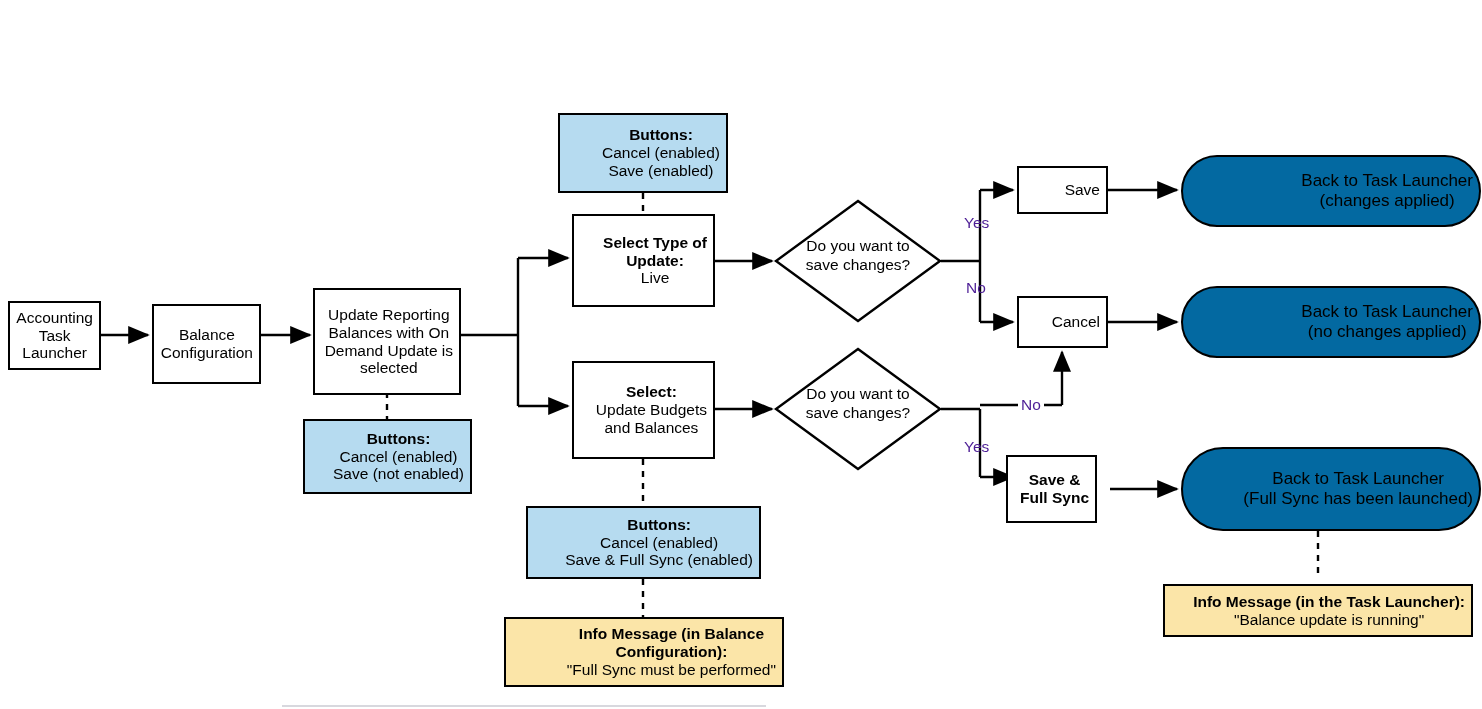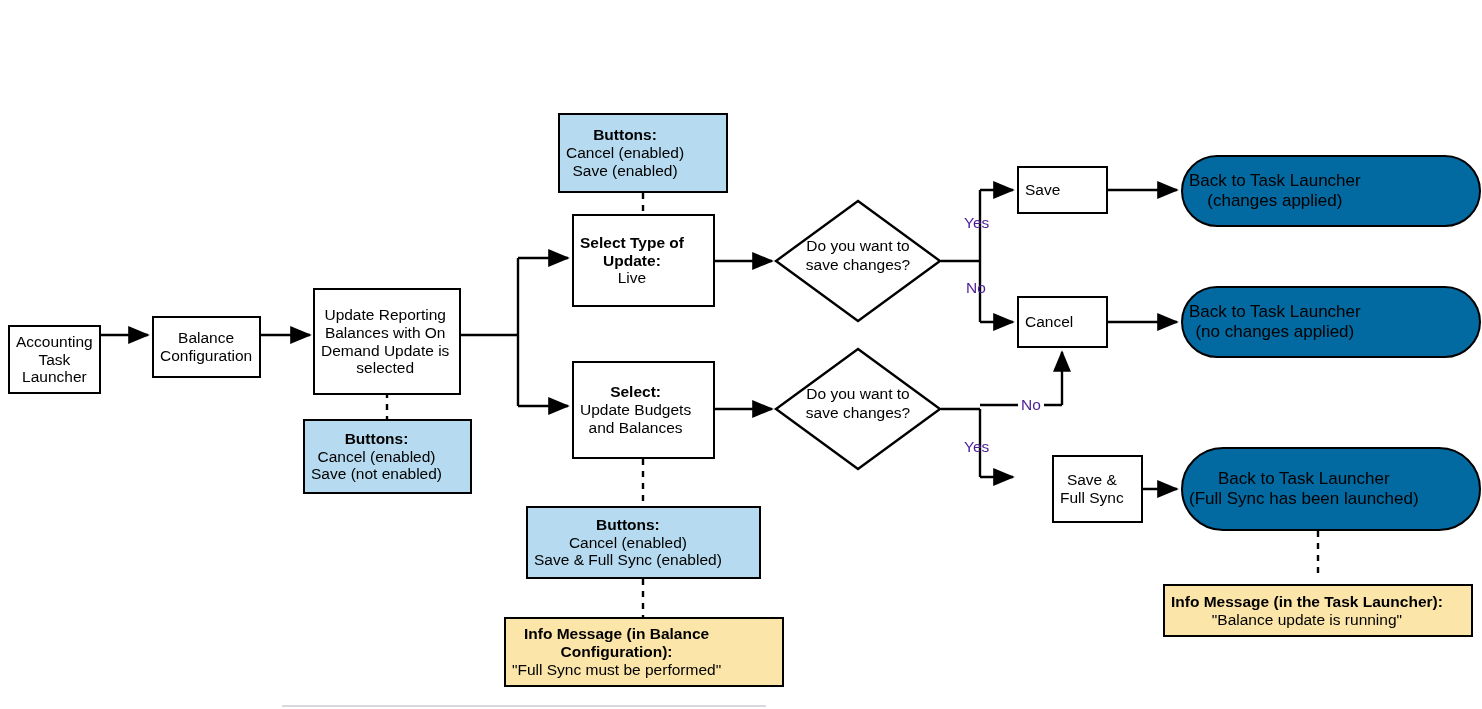--- a/index.html
+++ b/index.html
@@ -21,21 +21,21 @@
     top: 0;
     width: 1482px;
     height: 709px;
     pointer-events: none;
   }
   .node {
     position: absolute;
     box-sizing: border-box;
     display: flex;
     align-items: center;
-    justify-content: flex-start;
+    justify-content: flex-end;
     text-align: center;
     color: #000000;
     line-height: 1.16;
   }
   .proc {
     border: 2px solid #000000;
     background: #ffffff;
     font-size: 15.5px;
   }
   .term {
@@ -131,29 +131,29 @@
 
     <g stroke="#000000" stroke-width="2.4" fill="none" stroke-dasharray="6 6">
       <line x1="387" y1="380" x2="387" y2="419"></line>
       <line x1="643" y1="193" x2="643" y2="214"></line>
       <line x1="643" y1="459" x2="643" y2="506"></line>
       <line x1="643" y1="579" x2="643" y2="617"></line>
       <line x1="1318" y1="531" x2="1318" y2="578"></line>
     </g>
   </svg>
 
-  <div class="node proc" style="left:8px; top:301px; width:93px; height:69px;margin-top:24px;">
+  <div class="node proc" style="left:8px; top:301px; width:93px; height:69px;">
     <div class="proc-inner">
       <div>Accounting</div>
       <div>Task</div>
       <div>Launcher</div>
     </div>
   </div>
 
-  <div class="node proc" style="left:152px; top:304px; width:109px; height:62px;margin-top:12px;">
+  <div class="node proc" style="left:152px; top:304px; width:109px; height:80px;">
     <div class="proc-inner">
       <div>Balance</div>
       <div>Configuration</div>
     </div>
   </div>
 
   <div class="node proc" style="left:313px; top:288px; width:148px; height:107px;">
     <div class="proc-inner">
       <div>Update Reporting</div>
       <div>Balances with On</div>
@@ -232,21 +232,21 @@
   <div class="edge-label" style="left:964px; top:438px;">Yes</div>
 
   <div class="node proc" style="left:1017px; top:296px; width:91px; height:52px;">
     <div class="proc-inner">Cancel</div>
   </div>
 
   <div class="node proc" style="left:1017px; top:166px; width:91px; height:48px;">
     <div class="proc-inner">Save</div>
   </div>
 
-  <div class="node proc" style="left:1052px; top:455px; width:91px; height:68px;">
+  <div class="node proc" style="left:1006px; top:455px; width:91px; height:68px;font-weight:bold;">
     <div class="proc-inner">
       <div>Save &amp;</div>
       <div>Full Sync</div>
     </div>
   </div>
 
   <div class="node term" style="left:1181px; top:155px; width:300px; height:72px;">
     <div class="term-inner">
       <div>Back to Task Launcher</div>
       <div>(changes applied)</div>

